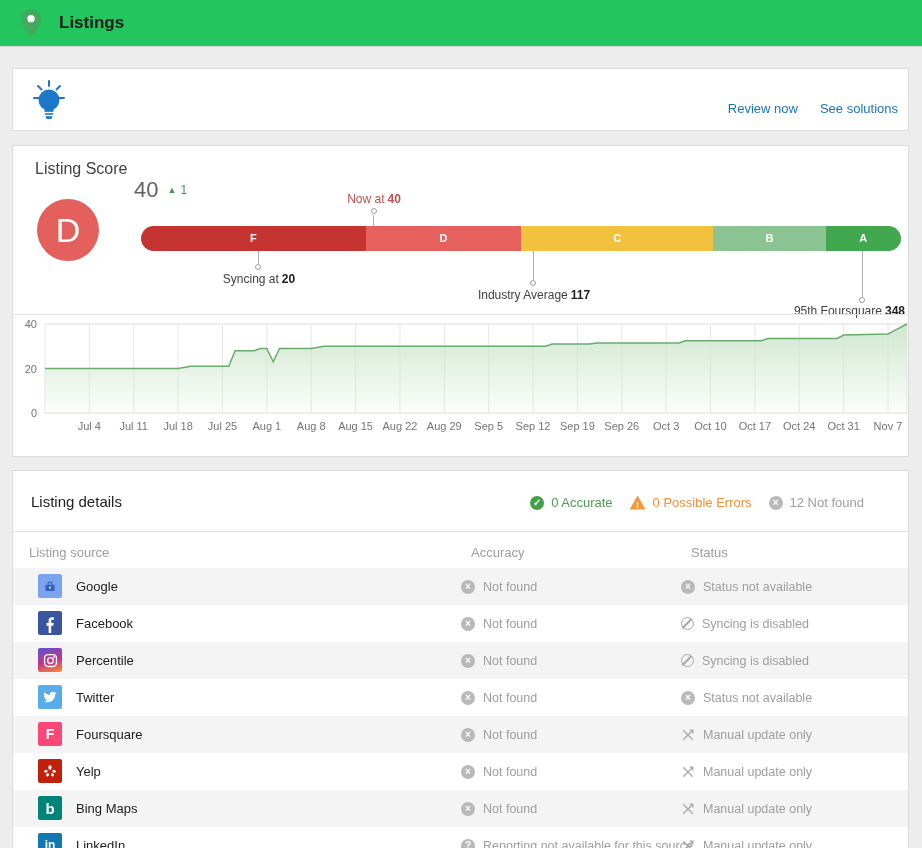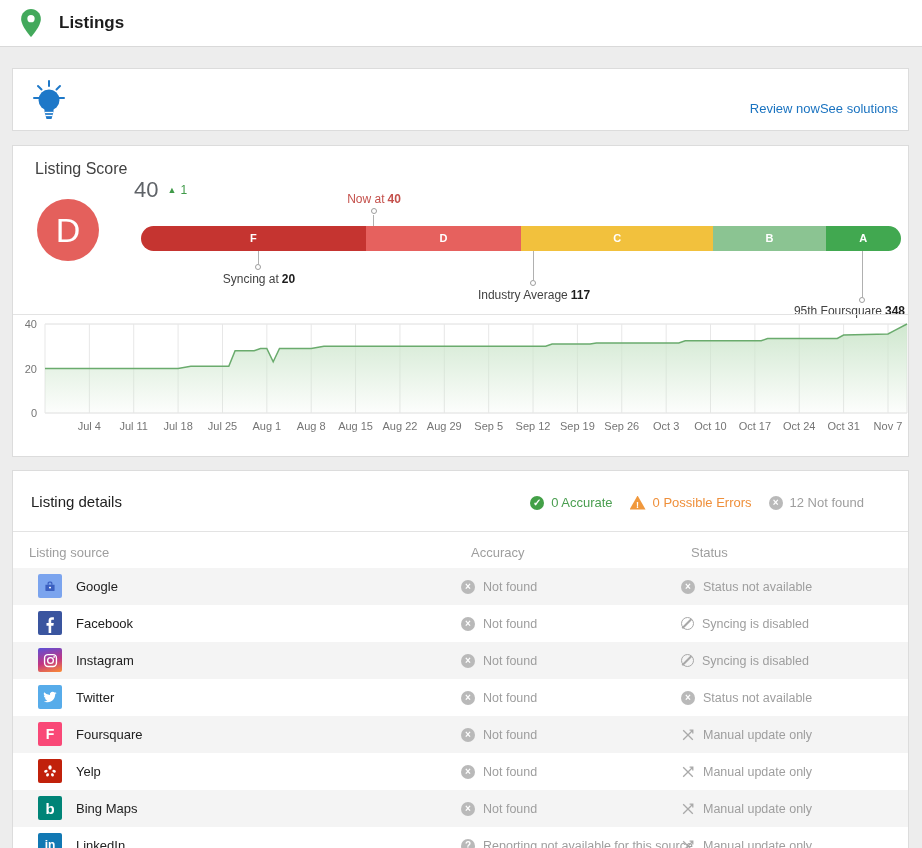--- a/index.html
+++ b/index.html
@@ -1,33 +1,33 @@
 <!DOCTYPE html>
 <html><head>
 <meta charset="utf-8">
 <style>
   * { box-sizing: border-box; margin: 0; padding: 0; }
   body { background:#ededed; }
   .screen { position:relative; width:922px; height:848px; background:#ededed;
             font-family:"Liberation Sans", sans-serif; overflow:hidden; }
 
   
-  .topbar { position:absolute; left:0; top:0; width:922px; height:47px; background:#ffffff;
+  .topbar { position:absolute; left:0; top:0; width:922px; height:47px; background:#22c55e;
             border-bottom:1px solid #d9d9d9; display:flex; align-items:center; }
   .pin-wrap { margin-left:18px; display:flex; }
   .page-title { font-size:17px; font-weight:bold; color:#1c1c1c; margin-left:15px; }
   .page-subtitle { font-size:13px; color:#3b3b3b; margin-left:18px; }
 
   .card { position:absolute; left:12px; width:897px; background:#fff; border:1px solid #dcdcdc; }
 
   
   .banner { top:68px; height:63px; }
   .bulb { position:absolute; left:16px; top:9px; }
   .banner-msg { position:absolute; left:70px; top:17px; font-size:13px; color:#424242; }
-  .banner-links { position:absolute; right:10px; top:32px; display:flex; }
+  .banner-links { position:absolute; right:10px; top:32px; display:flex; gap:22px; }
   .blink { font-size:13px; color:#1a73c0; text-decoration:none; cursor:pointer; }
 
   
   .score-card { top:145px; height:312px; }
   .score-title { position:absolute; left:22px; top:14px; font-size:16px; color:#424242; }
   .grade-circle { position:absolute; left:24px; top:53px; width:62px; height:62px; border-radius:50%;
                   color:#fff; font-size:34px; display:flex; align-items:center; justify-content:center; }
   .score-row { position:absolute; left:121px; top:31px; display:flex; align-items:center; }
   .score-value { font-size:22px; color:#5f6368; }
   .delta-arrow { font-size:9px; color:#3f9a48; margin-left:9px; }
@@ -277,21 +277,21 @@
           </span>
         </div>
         <div class="lrow alt">
           <span class="bic" style="background:linear-gradient(165deg,#5b51d8 0%,#c13584 55%,#fd8d32 100%)">
             <svg width="15" height="15" viewBox="0 0 24 24" fill="none" stroke="#fff" stroke-width="2.2">
               <rect x="2.5" y="2.5" width="19" height="19" rx="5.5"></rect>
               <circle cx="12" cy="12" r="4.6"></circle>
               <circle cx="17.8" cy="6.2" r="1.4" fill="#fff" stroke="none"></circle>
             </svg>
           </span>
-          <span class="lname">Instagram</span>
+          <span class="lname">Percentile</span>
           <span class="cell acc">
             <span class="cic">×</span>
             <span class="stxt">Not found</span>
           </span>
           <span class="cell st">
             <span class="noic"></span>
             <span class="stxt">Syncing is disabled</span>
           </span>
         </div>
         <div class="lrow">

